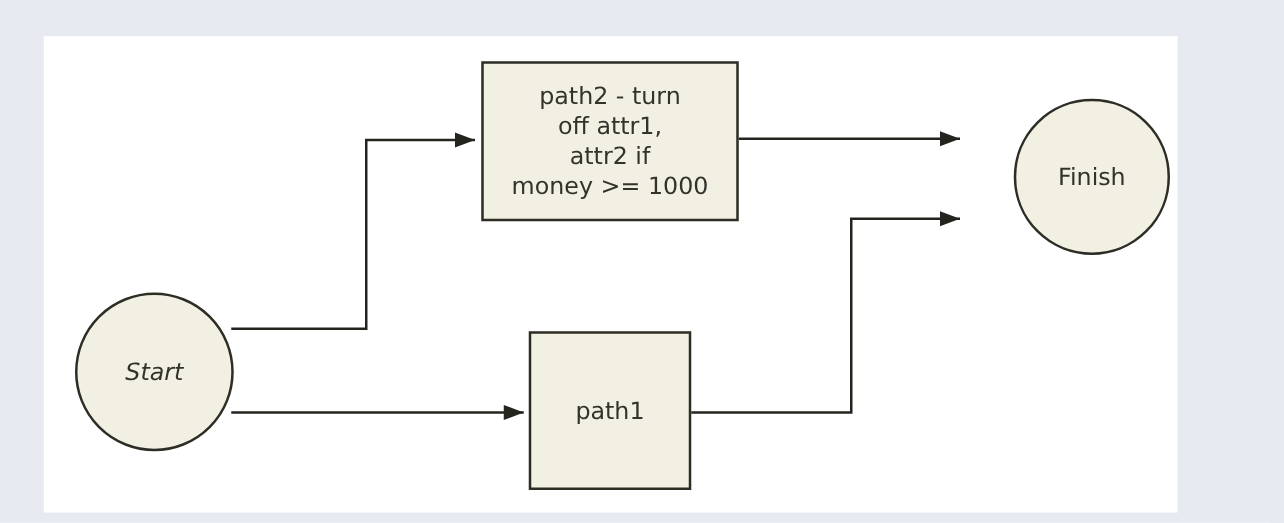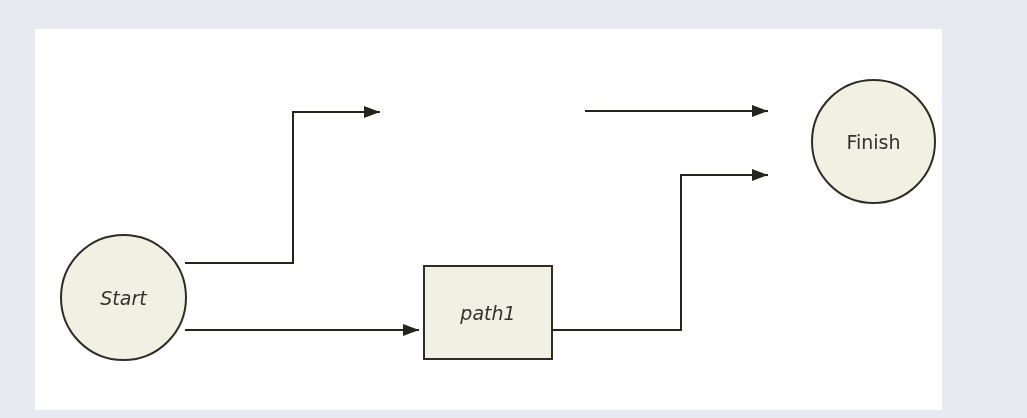--- a/index.html
+++ b/index.html
@@ -47,21 +47,21 @@
     line-height: 24px;
     display: flex;
     align-items: center;
     justify-content: center;
     text-align: center;
   }
   .node.circle { border-radius: 50%; }
   .node-start  { left: 25px;  top: 205px; width: 127px; height: 127px; font-style: italic; }
   .node-finish { left: 776px; top: 50px;  width: 125px; height: 125px; }
   .node-path2  { left: 350px; top: 20px;  width: 206px; height: 128px; }
-  .node-path1  { left: 388px; top: 236px; width: 130px; height: 95px; font-style: italic; }
+  .node-path1  { left: 388px; top: 236px; width: 130px; height: 127px; }
   .multiline span { display: block; }
 </style>
 </head>
 <body>
 
 <div class="stage">
   <div class="canvas">
 
     <svg class="edges-svg" width="907" height="381" viewBox="0 0 907 381" xmlns="http://www.w3.org/2000/svg">
       <defs>
@@ -72,20 +72,28 @@
       <polyline class="edge-line" points="150,234 258,234 258,83 345,83" marker-end="url(#arrow)"></polyline>
       <polyline class="edge-line" points="150,301 384,301" marker-end="url(#arrow)"></polyline>
       <polyline class="edge-line" points="550,82 733,82" marker-end="url(#arrow)"></polyline>
       <polyline class="edge-line" points="515,301 646,301 646,146 733,146" marker-end="url(#arrow)"></polyline>
     </svg>
 
     <div class="node circle node-start">
       <span>Start</span>
     </div>
 
+    <div class="node node-path2">
+      <div class="multiline">
+        <span>path2 - turn</span>
+        <span>off attr1,</span>
+        <span>attr2 if</span>
+        <span>money &gt;= 1000</span>
+      </div>
+    </div>
 
     <div class="node node-path1">
       <span>path1</span>
     </div>
 
     <div class="node circle node-finish">
       <span>Finish</span>
     </div>
 
   </div>

